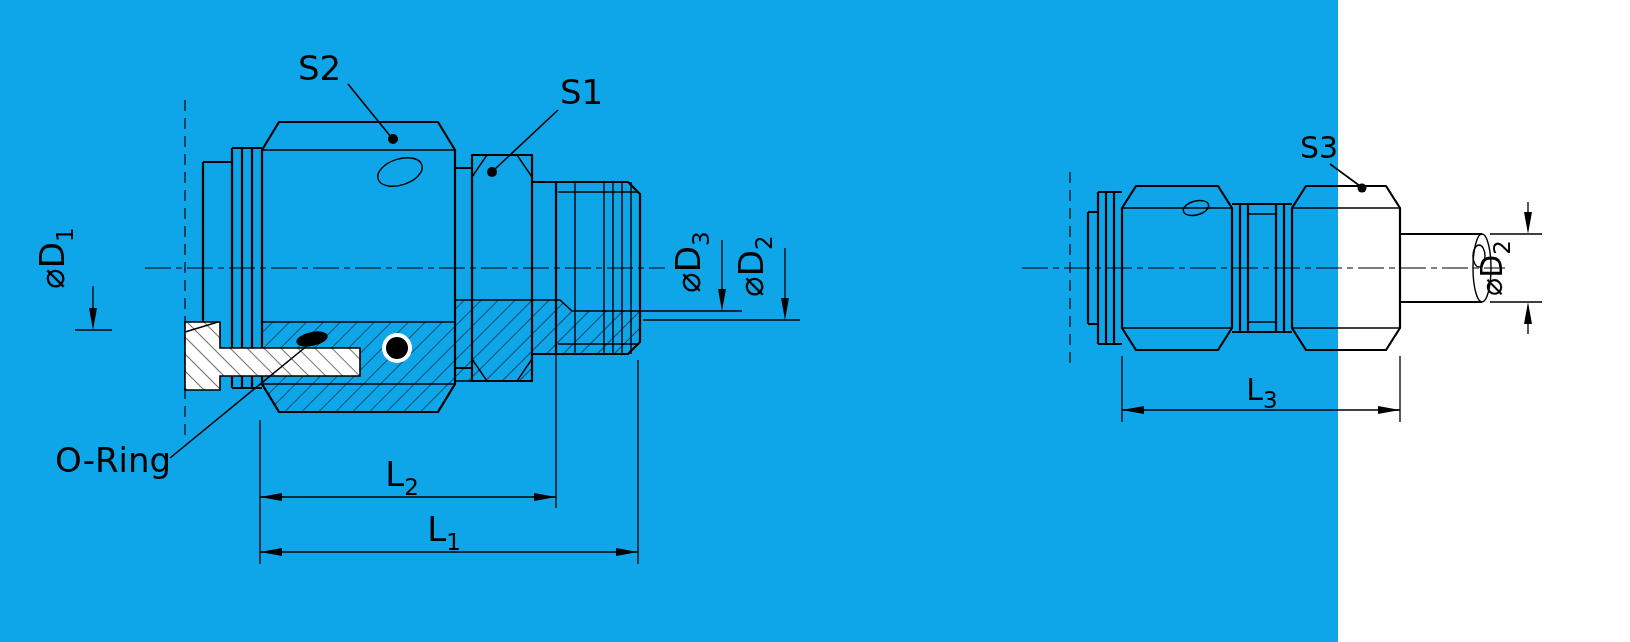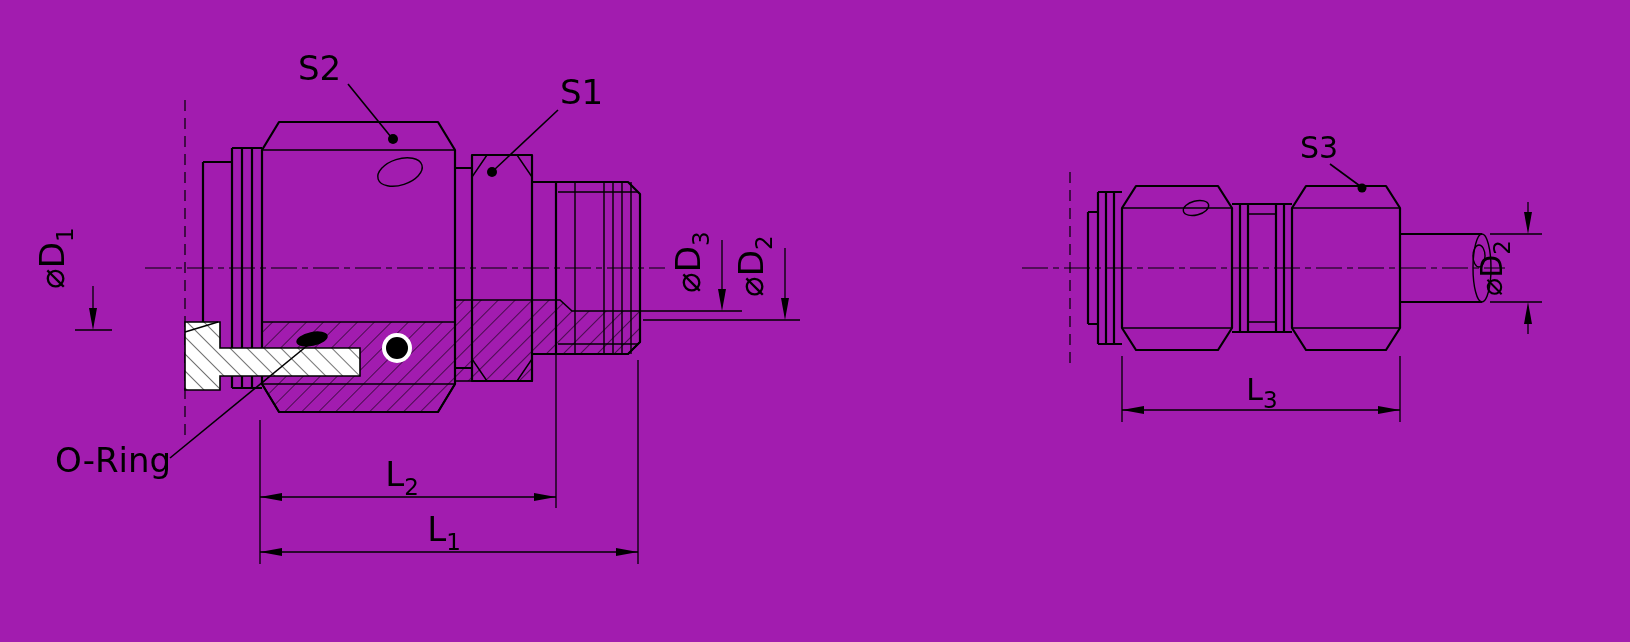--- a/index.html
+++ b/index.html
@@ -6,23 +6,23 @@
     margin: 0;
     padding: 0;
     background: #ffffff;
     width: 1630px;
     height: 642px;
     overflow: hidden;
     font-family: "DejaVu Sans", sans-serif;
   }
   .stage {
     position: relative;
-    width: 1630px;
+    width: 1338px;
     height: 642px;
-    background: #a21caf;
+    background: #0ea5e9;
   }
   svg { display: block; }
   .obj   { stroke: #000; stroke-width: 2.2; fill: none; stroke-linejoin: round; }
   .objthin { stroke: #000; stroke-width: 1.4; fill: none; }
   .dim   { stroke: #000; stroke-width: 1.3; fill: none; }
   .cl    { stroke: #000; stroke-width: 1.2; fill: none; stroke-dasharray: 26 5 6 5; }
   .dsh   { stroke: #000; stroke-width: 1.2; fill: none; stroke-dasharray: 11 7; }
   .leader{ stroke: #000; stroke-width: 1.6; fill: none; }
   .arrow { fill: #000; stroke: none; }
   .solid { fill: #000; stroke: none; }

